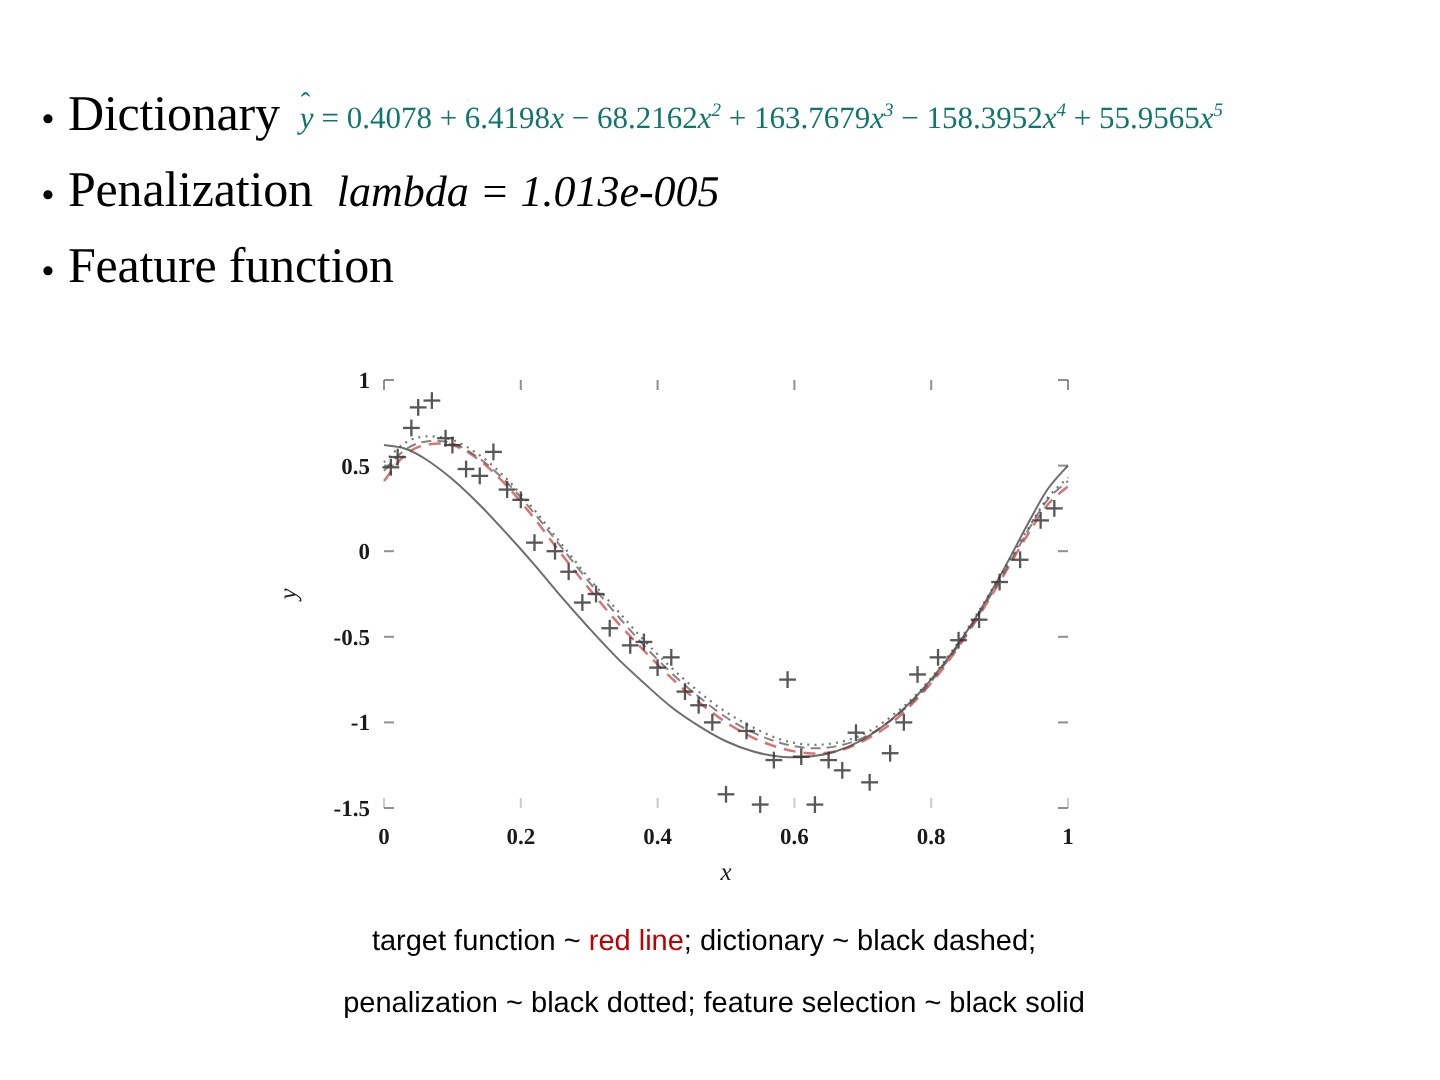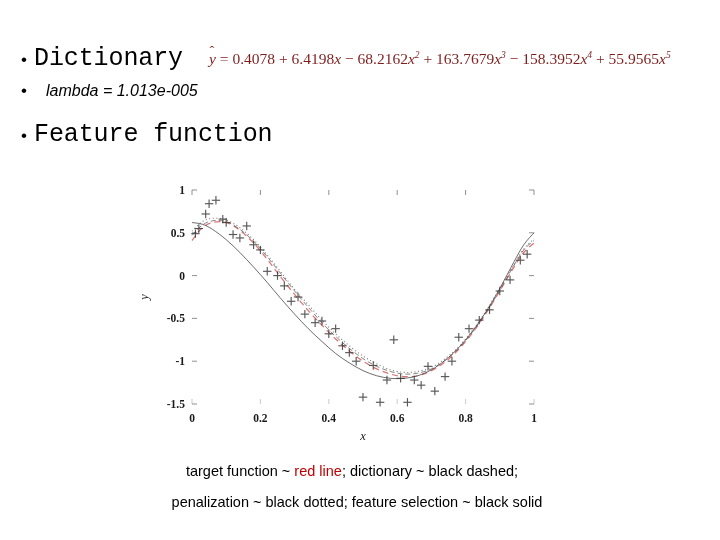--- a/index.html
+++ b/index.html
@@ -32,31 +32,31 @@
   .bullet-dot {
     width: 20px;
     flex: 0 0 20px;
     text-align: center;
     font-size: 17px;
     line-height: 1;
     color: #000;
   }
   .bullet-label {
     font-size: 25px;
-    font-family: Liberation Mono, monospace;
+    font-family: Liberation Serif, serif;
     letter-spacing: -0.1px;
     color: #000;
   }
 
   
   .equation {
     font-family: "Liberation Serif", serif;
     font-size: 15.5px;
-    color: #7f1d1d;
-    margin-left: 26px;
+    color: #0f766e;
+    margin-left: 10px;
     position: relative;
     top: -1px;
     white-space: nowrap;
   }
   .equation .v {
     font-style: italic;
   }
   .equation sup {
     font-size: 9.5px;
     vertical-align: super;
@@ -71,23 +71,23 @@
     content: "\02C6";
     position: absolute;
     left: 0.03em;
     top: -0.52em;
     font-size: 0.92em;
     font-style: normal;
   }
 
   
   .lambda-text {
-    font-size: 16px;
+    font-size: 22px;
     font-style: italic;
-    font-family: Liberation Sans, sans-serif;
+    font-family: Liberation Serif, serif;
     margin-left: 12px;
     white-space: nowrap;
     color: #000;
   }
 
   
   #plot-figure {
     position: absolute;
     left: 130px;
     top: 178px;
@@ -144,20 +144,21 @@
       <span>+ 6.4198<span class="v">x</span></span>
       <span>− 68.2162<span class="v">x</span><sup>2</sup></span>
       <span>+ 163.7679<span class="v">x</span><sup>3</sup></span>
       <span>− 158.3952<span class="v">x</span><sup>4</sup></span>
       <span>+ 55.9565<span class="v">x</span><sup>5</sup></span>
     </span>
   </div>
 
   <div class="bullet-row">
     <span class="bullet-dot">•</span>
+    <span class="bullet-label">Penalization</span>
     <span class="lambda-text">lambda = 1.013e-005</span>
   </div>
 
   <div class="bullet-row">
     <span class="bullet-dot">•</span>
     <span class="bullet-label">Feature function</span>
   </div>
 
 </div>
 

